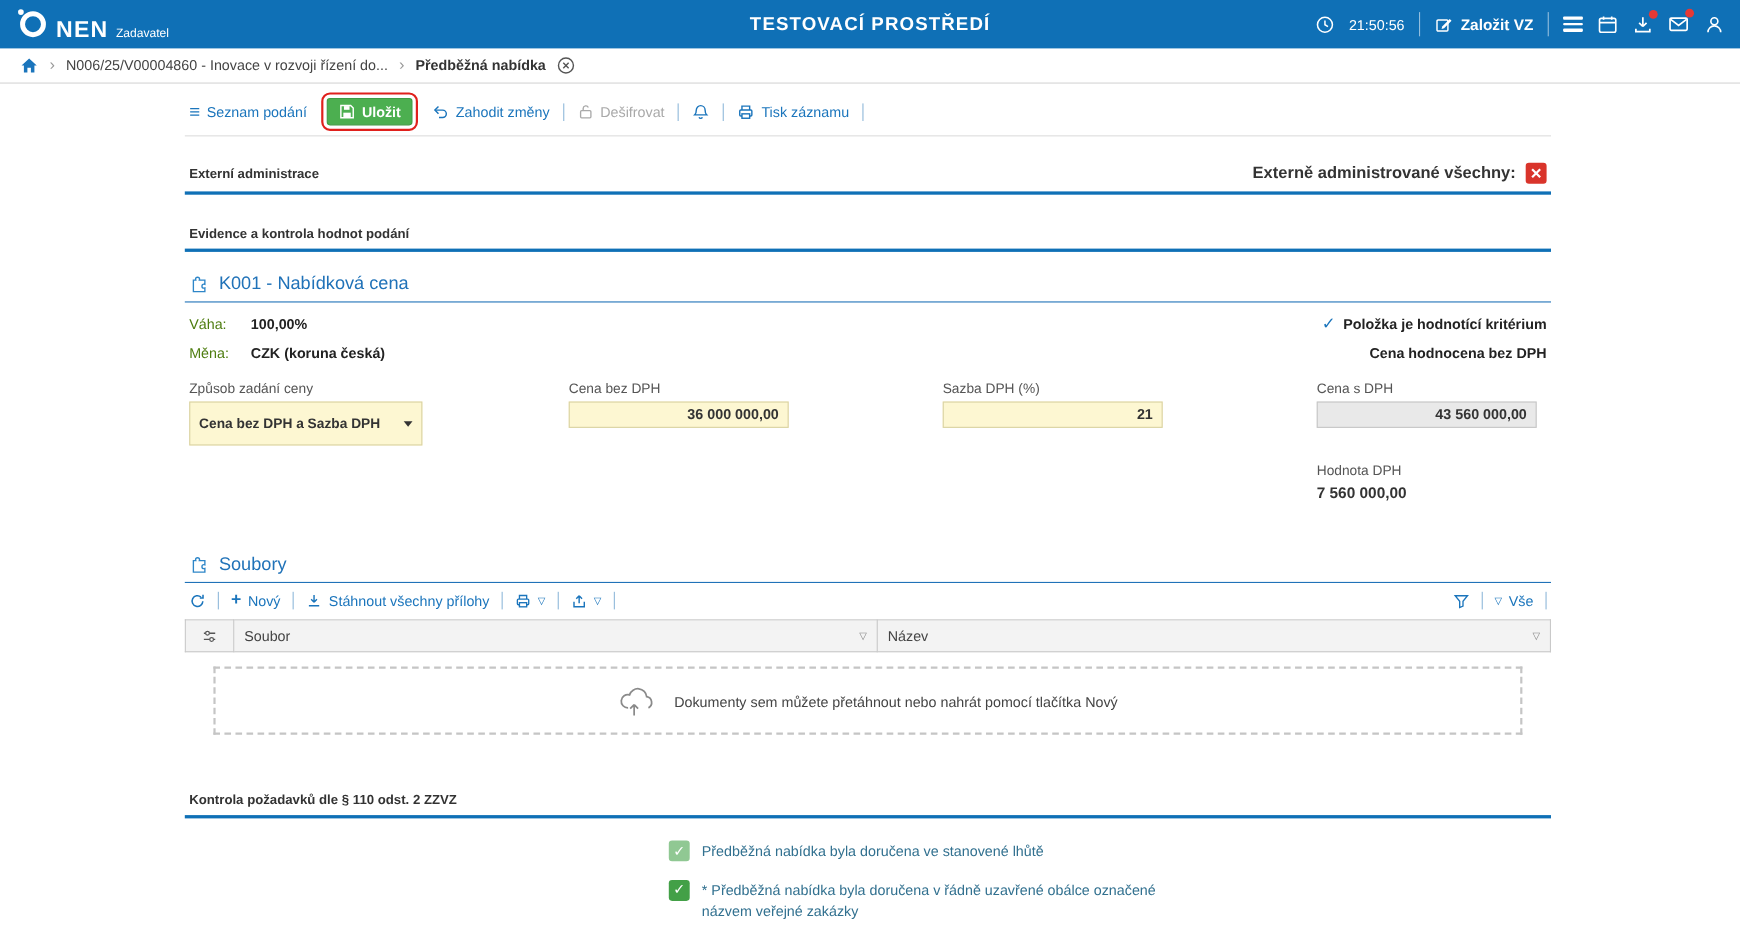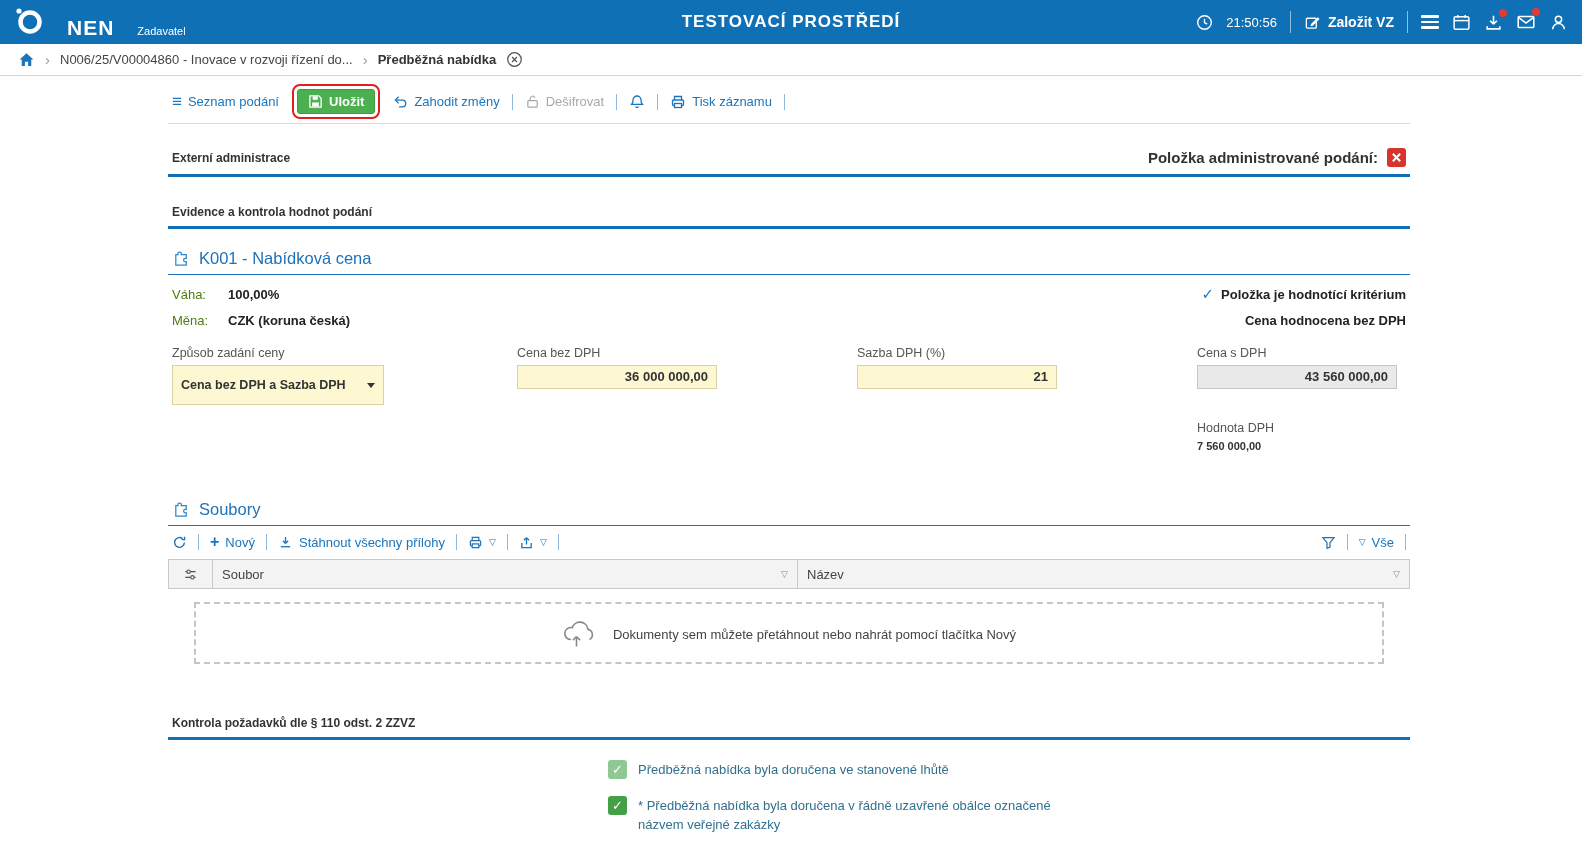--- a/index.html
+++ b/index.html
@@ -1,21 +1,21 @@
 <!DOCTYPE html>
 <html><head>
 <meta charset="utf-8">
 <style>
   * { box-sizing: border-box; margin: 0; padding: 0; }
   html,body { width:1582px; height:844px; overflow:hidden; background:#fff;
     font-family:"Liberation Sans","DejaVu Sans",sans-serif; font-size:13px; color:#333; }
 
   
   .topbar { height:44px; background:#0f70b6; display:flex; align-items:center; color:#fff; position:relative; padding:0 14px; }
-  .brand { display:flex; align-items:flex-end; gap:23px; }
+  .brand { display:flex; align-items:flex-end; gap:7px; }
   .brand .logo { width:30px; height:30px; margin-bottom:2px; }
   .brand-name { font-size:21px; font-weight:bold; letter-spacing:1px; line-height:1; }
   .brand-sub { font-size:11px; margin-bottom:1px; }
   .env-title { position:absolute; left:50%; transform:translateX(-50%); font-size:17px; font-weight:bold; letter-spacing:1px; }
   .top-right { margin-left:auto; display:flex; align-items:center; gap:13px; }
   .top-right .time { font-size:13px; }
   .vdiv { width:1px; height:22px; background:rgba(255,255,255,.55); }
   .createvz { display:flex; align-items:center; gap:7px; font-weight:bold; font-size:14px; cursor:pointer; }
   .icobtn { position:relative; display:flex; align-items:center; cursor:pointer; }
   .badge { position:absolute; top:-4px; right:-4px; width:8px; height:8px; border-radius:50%; background:#e53935; }
@@ -56,21 +56,21 @@
   .crit .ck { color:#1b75bc; font-weight:bold; font-size:15px; }
 
   .fields { margin-top:18px; padding:0 4px; display:grid; grid-template-columns:345px 340px 340px 1fr; row-gap:16px; }
   .fld .flbl { color:#555; font-size:12.5px; margin-bottom:5px; }
   .inp { width:200px; height:24px; line-height:22px; padding:0 8px; font-weight:bold; font-size:13px;
       background:#fdf7d2; border:1px solid #d9d2a2; text-align:right; cursor:text; }
   .inp.gray { background:#e9e9e9; border:1px solid #c6c6c6;padding-left:11px; }
   .selbox { width:212px; height:40px; background:#fdf7d2; border:1px solid #d9d2a2; display:flex; align-items:center;
       padding:0 8px; font-weight:bold; font-size:12.5px; cursor:pointer; }
   .selbox .car { margin-left:auto; width:0; height:0; border-left:4px solid transparent; border-right:4px solid transparent; border-top:5px solid #333; }
-  .dphval { font-weight:bold; font-size:11px; margin-top:3px; }
+  .dphval { font-weight:bold; font-size:14px; margin-top:3px; }
 
   .ftoolbar { margin-top:8px; display:flex; align-items:center; gap:11px; padding:0 4px; color:#1b75bc; }
   .caret { font-size:9px; color:#1b75bc; }
   .ficons-r { margin-left:auto; display:flex; align-items:center; gap:11px; }
 
   table.files { margin-top:9px; width:100%; border-collapse:collapse; }
   table.files th { background:#f3f3f3; border:1px solid #c9c9c9; height:29px; font-weight:normal; color:#444; text-align:left; padding:0 9px; }
   th.csel { width:44px; text-align:center; padding:0; }
   th.cfile { width:585px;margin-left:40px; }
   .thflex { display:flex; align-items:center; }
@@ -218,21 +218,21 @@
         <rect x="4.5" y="9.5" width="7" height="4" fill="#fff" stroke="currentColor" stroke-width="1.3"></rect>
       </svg>
       <span>Tisk záznamu</span>
     </div>
     <div class="sep"></div>
   </div>
 
   <div class="sect">
     <h2>Externí administrace</h2>
     <div class="flag">
-      <span>Položka administrované podání:</span>
+      <span>Externě administrované všechny:</span>
       <span class="redx">
         <svg width="11" height="11" viewBox="0 0 12 12">
           <path d="M2 2l8 8M10 2l-8 8" stroke="#fff" stroke-width="2.2"></path>
         </svg>
       </span>
     </div>
   </div>
 
   <div class="sect" style="margin-top:28px;">
     <h2>Evidence a kontrola hodnot podání</h2>

